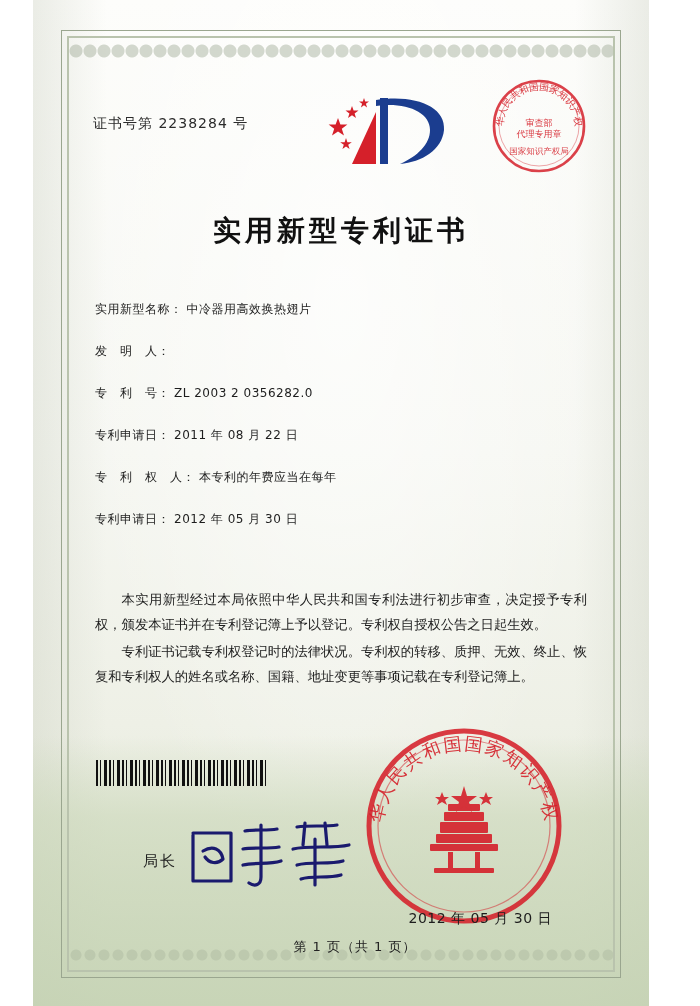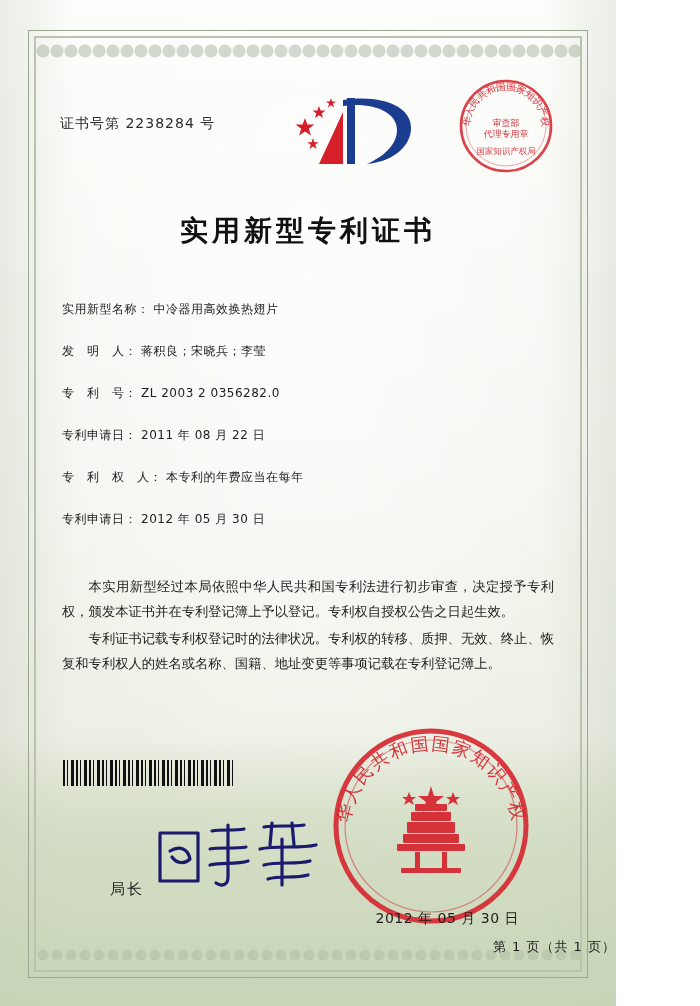--- a/index.html
+++ b/index.html
@@ -16,20 +16,21 @@
 
   
   .certificate {
     position: relative;
     width: 616px;
     height: 1006px;
     background:
       linear-gradient(180deg, #fdfdfb 0%, #f6f7f2 45%, #eef0e6 72%, #e3e8d8 88%, #dde4d2 100%);
     box-sizing: border-box;
     overflow: hidden;
+    margin-left: 33px;
   }
   
   .paper-shade {
     position: absolute;
     inset: 0;
     background:
       radial-gradient(ellipse at 50% 30%, rgba(255,255,255,0.65) 0%, rgba(255,255,255,0) 60%),
       linear-gradient(90deg, rgba(200,205,190,0.35) 0%, rgba(255,255,255,0) 12%, rgba(255,255,255,0) 88%, rgba(200,205,190,0.35) 100%);
     pointer-events: none;
   }
@@ -140,21 +141,21 @@
   .field-value {
     margin-left: 4px;
     letter-spacing: 0.5px;
   }
 
   
   .body-text {
     position: absolute;
     left: 62px;
     right: 62px;
-    top: 575px;
+    top: 588px;
     font-size: 13.3px;
     color: #1d1d1d;
     line-height: 1.85;
     text-align: justify;
   }
   .body-text p {
     margin: 0 0 3px 0;
     text-indent: 2em;
   }
 
@@ -182,21 +183,21 @@
       #111 4px, #111 5px,
       rgba(0,0,0,0) 5px, rgba(0,0,0,0) 8px,
       #111 8px, #111 11px,
       rgba(0,0,0,0) 11px, rgba(0,0,0,0) 13px
     );
   }
 
   .director-label {
     position: absolute;
     left: 110px;
-    top: 880px;
+    top: 852px;
     font-size: 15px;
     color: #1d1d1d;
     letter-spacing: 2px;
     font-family: Liberation Mono, monospace;
   }
   .director-signature {
     position: absolute;
     left: 152px;
     top: 815px;
     width: 175px;
@@ -219,21 +220,21 @@
     color: #1d1d1d;
     letter-spacing: 0.5px;
     white-space: nowrap;
   }
 
   .page-footer {
     position: absolute;
     left: 0;
     right: 0;
     bottom: 50px;
-    text-align: right;
+    text-align: center;
     font-size: 13px;
     color: #222;
     letter-spacing: 1px;
     padding-left: 28px;
   }
 </style>
 </head>
 <body>
 
 <div class="certificate">
@@ -278,21 +279,20 @@
 
   <div class="main-title">实用新型专利证书</div>
 
   <div class="fields">
     <div class="field-row">
       <span class="field-label">实用新型名称：</span>
       <span class="field-value">中冷器用高效换热翅片</span>
     </div>
     <div class="field-row">
       <span class="field-label">发　明　人：</span>
-      <span class="field-value">蒋积良；宋晓兵；李莹</span>
     </div>
     <div class="field-row">
       <span class="field-label">专　利　号：</span>
       <span class="field-value">ZL 2003 2 0356282.0</span>
     </div>
     <div class="field-row">
       <span class="field-label">专利申请日：</span>
       <span class="field-value">2011 年 08 月 22 日</span>
     </div>
     <div class="field-row">

